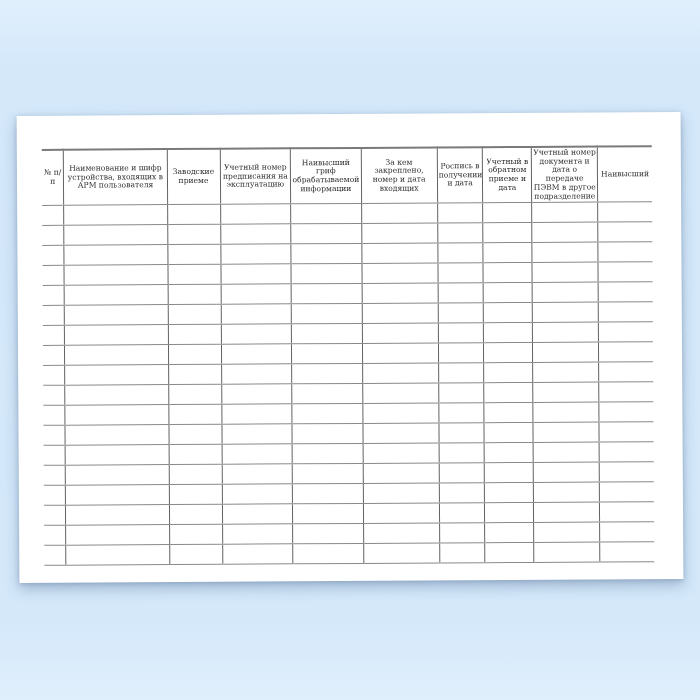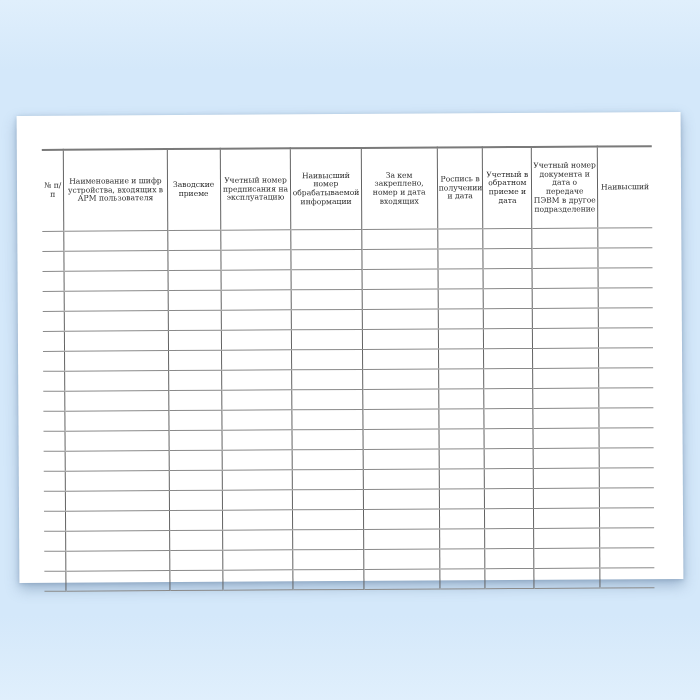--- a/index.html
+++ b/index.html
@@ -39,21 +39,21 @@
     border-bottom:1.5px solid var(--line-outer);
   }
   th{
     font-weight:normal;
     font-size:7.6px;
     line-height:8.7px;
     color:var(--ink);
     text-align:center;
     vertical-align:middle;
     height:45px;
-    padding:14px 1px;
+    padding:1px 1px;
     border-bottom:1.5px solid var(--line-h);
     overflow:hidden;
   }
   th + th, td + td{
     border-left:1px solid var(--line-v);
   }
   td{
     height:20px;
     border-bottom:1.5px solid var(--line-h);
   }
@@ -75,21 +75,21 @@
           <col style="width: 8%;">
           <col style="width: 10.8%;">
           <col style="width: 8.9%;">
         </colgroup>
       <thead>
         <tr id="header-row">
             <th>№ п/п</th>
             <th>Наименование и шифр устройства, входящих в АРМ пользователя</th>
             <th>Заводские приеме</th>
             <th>Учетный номер предписания на эксплуатацию</th>
-            <th>Наивысший номер обрабатываемой информации</th>
+            <th>Наивысший гриф обрабатываемой информации</th>
             <th>За кем закреплено, номер и дата входящих</th>
             <th>Роспись в получении и дата</th>
             <th>Учетный в обратном приеме и дата</th>
             <th>Учетный номер документа и дата о передаче ПЭВМ в другое подразделение</th>
             <th>Наивысший</th>
           </tr>
       </thead>
       <tbody id="table-body">
           <tr>
             <td></td>

